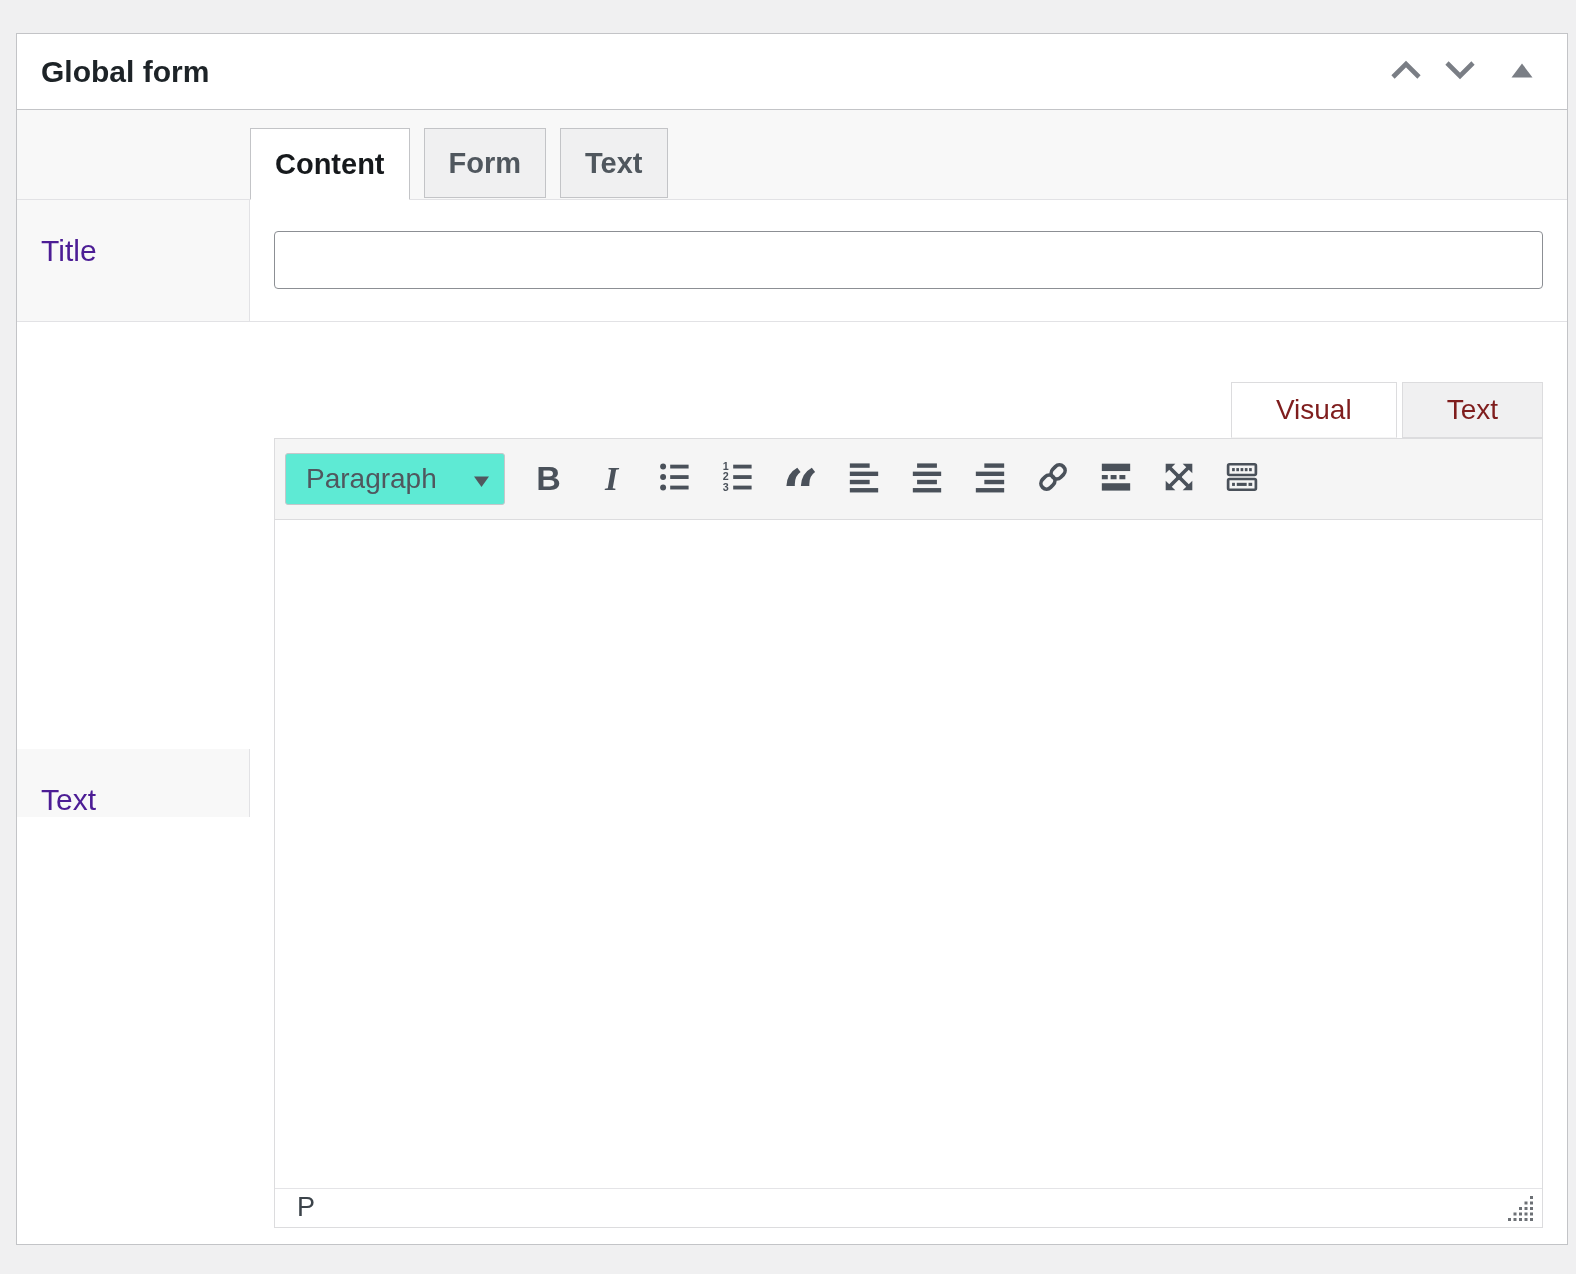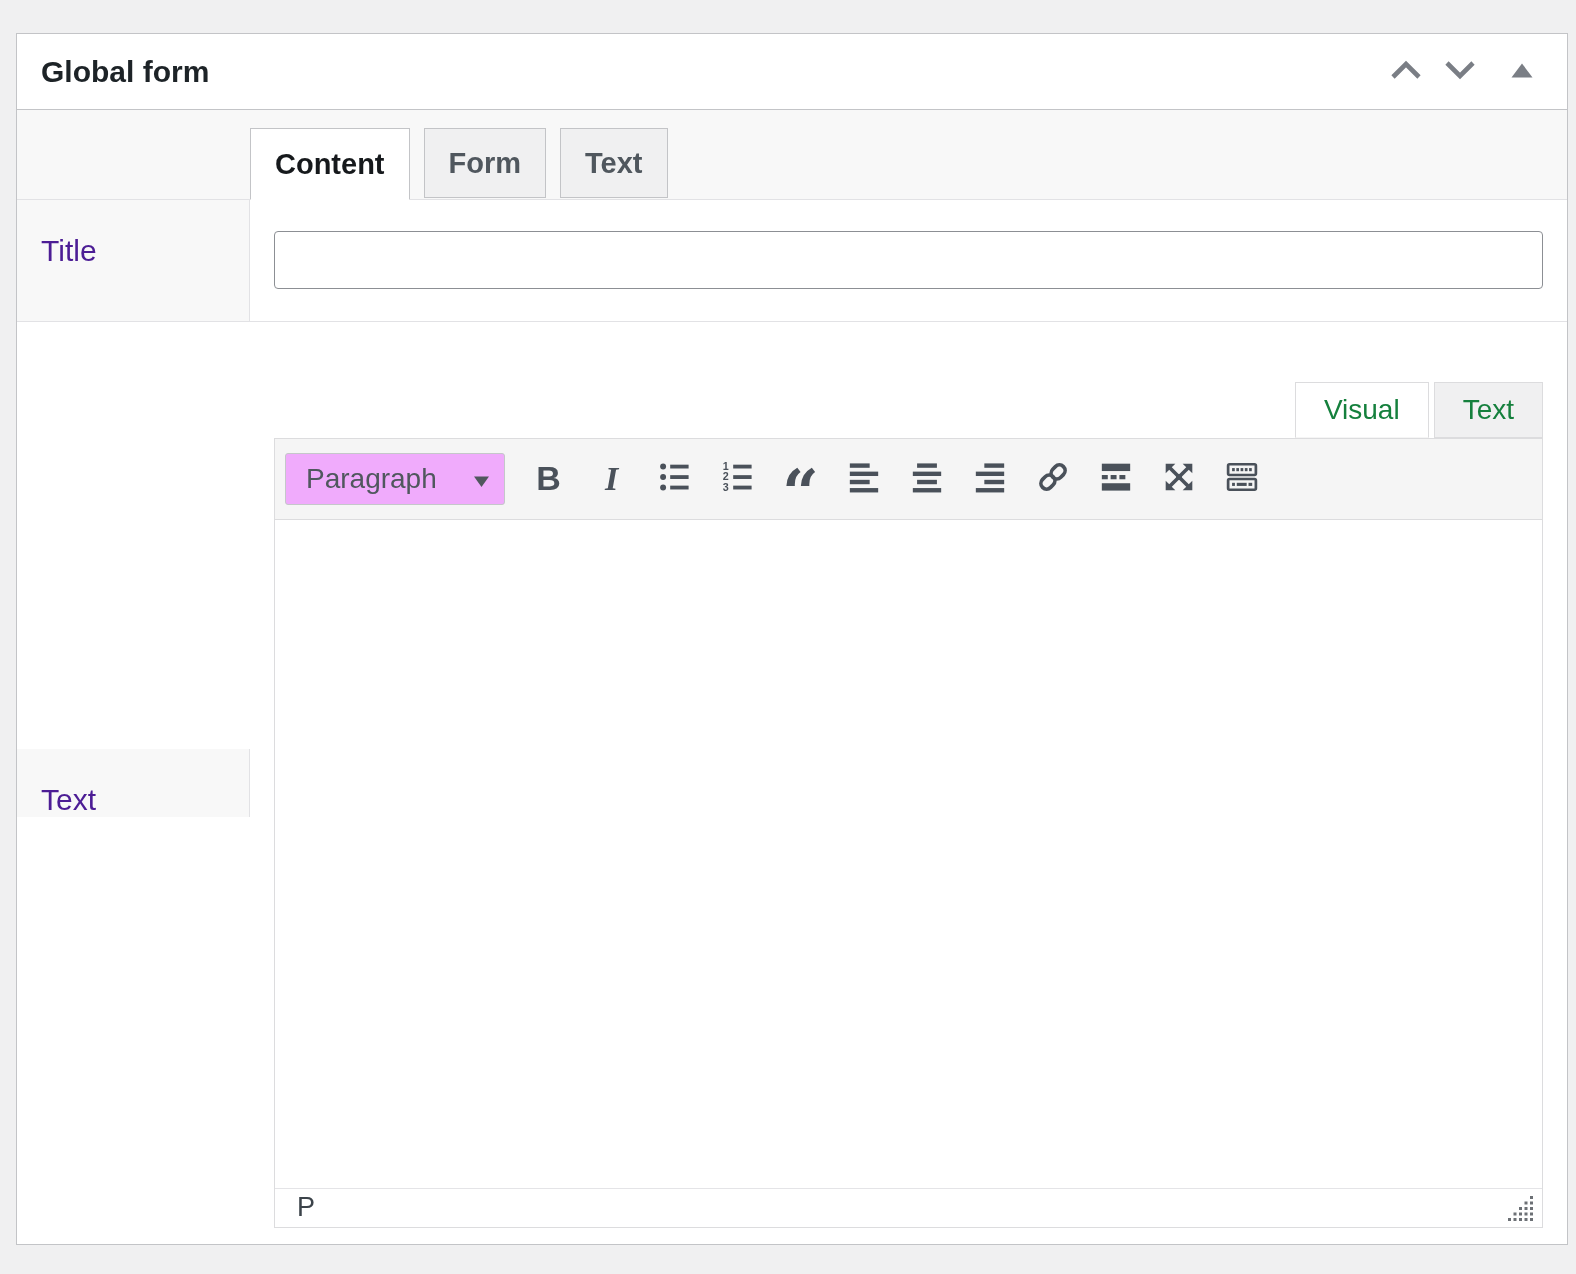--- a/index.html
+++ b/index.html
@@ -68,42 +68,42 @@
     width:100%;height:58px;
     border:1px solid #8c8f94;border-radius:4px;
     background:#fff;font-size:28px;padding:0 16px;color:#2c3338;outline:none;
   }
   .text-row{flex:1;align-items:center;}
   .text-row .row-content{flex:1;padding:44px 24px 0 24px;display:flex;flex-direction:column;min-width:0;}
 
   
   .editor-tabs{display:flex;justify-content:flex-end;height:56px;flex:0 0 56px;}
   .switch{
-    height:56px;padding:0 28px;
-    font-size:28px;color:#15803d;
+    height:56px;padding:0 44px;
+    font-size:28px;color:#7f1d1d;
     display:flex;align-items:center;
     border:1px solid #dcdcde;
     margin-bottom:-1px;position:relative;
   }
   .switch-visual{background:#fff;border-bottom-color:#f5f5f5;z-index:2;}
   .switch-text{background:#f0f0f1;margin-left:5px;}
 
   
   .editor{
     border:1px solid #dcdcde;height:790px;flex:0 0 790px;
     display:flex;flex-direction:column;background:#fff;
   }
   .mce-toolbar{
     height:81px;flex:0 0 81px;
     background:#f5f5f5;border-bottom:1px solid #dcdcde;
     display:flex;align-items:center;padding-left:10px;
   }
   .format-select{
     width:220px;height:52px;
-    background:#f0abfc;border:1px solid #c5c7ca;border-radius:3px;
+    background:#5eead4;border:1px solid #c5c7ca;border-radius:3px;
     display:flex;align-items:center;justify-content:space-between;
     padding:0 14px 0 20px;
     font-size:28px;color:#50575e;
   }
   .btn-group{display:flex;margin-left:12px;}
   .mce-btn{
     width:63px;height:52px;
     display:flex;align-items:center;justify-content:center;
     color:#4a515a;
   }

